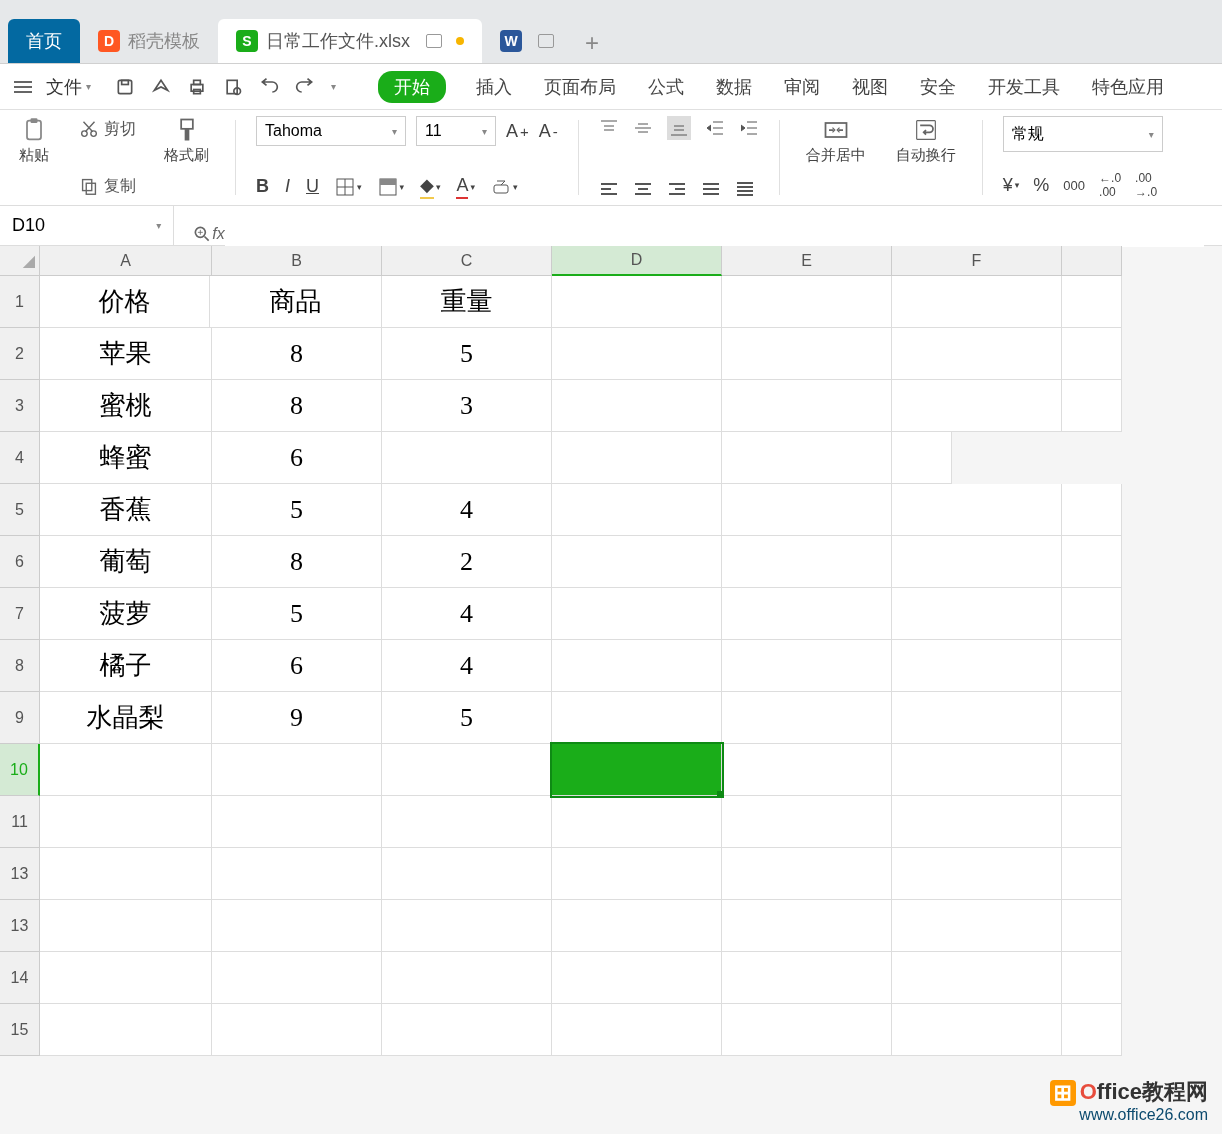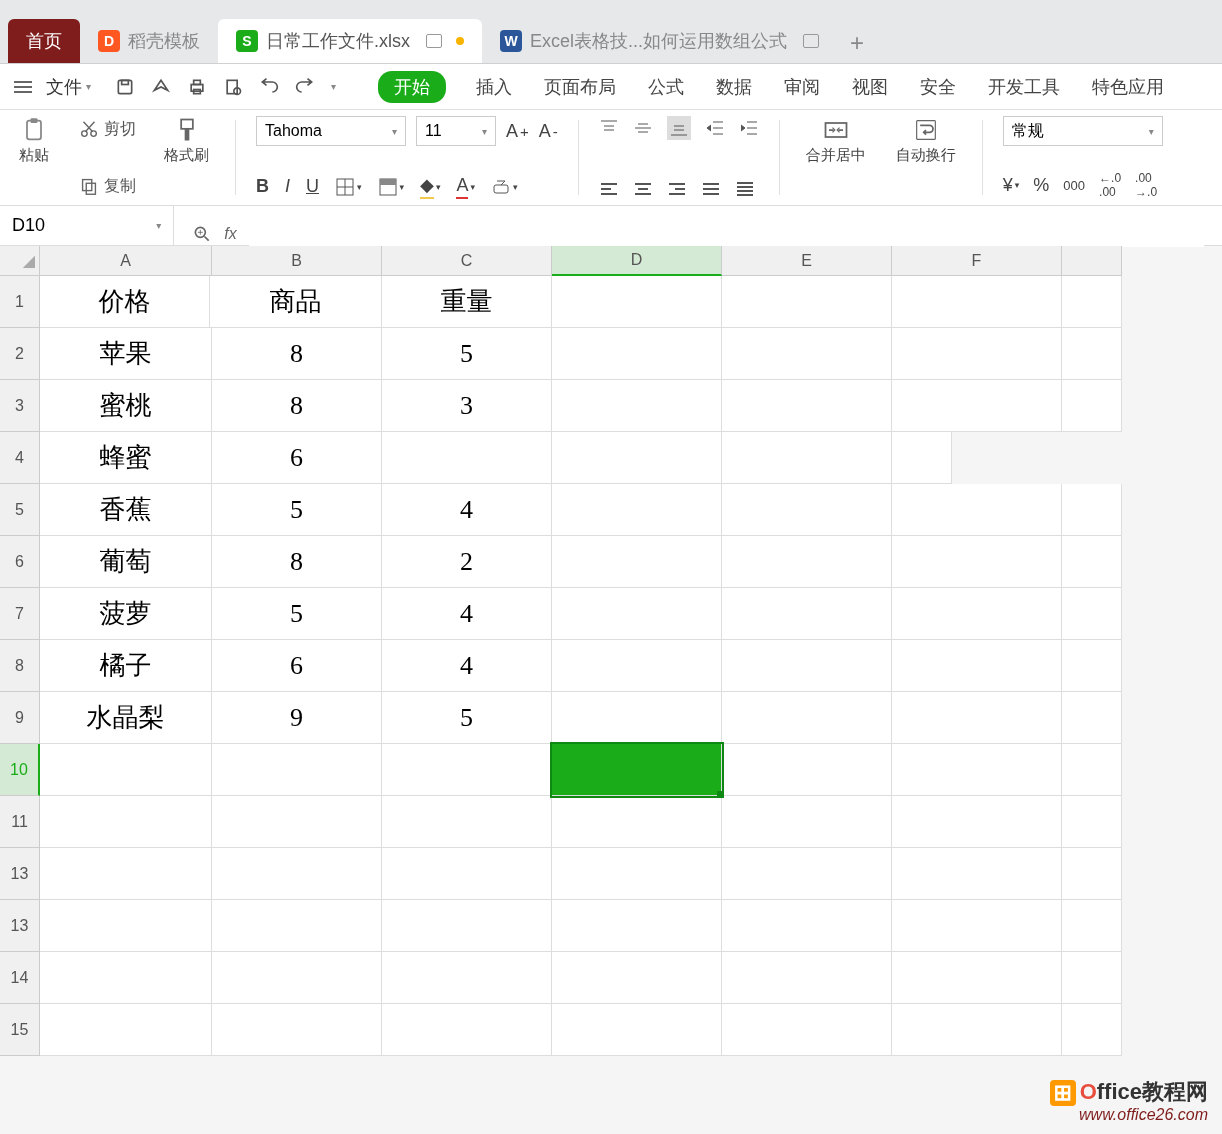--- a/index.html
+++ b/index.html
@@ -1,21 +1,21 @@
 <!DOCTYPE html>
 <html><head>
 <meta charset="utf-8">
 <style>
   * { box-sizing: border-box; margin: 0; padding: 0; font-family: "Microsoft YaHei", Tahoma, sans-serif; }
   body { background: #f5f5f5; width: 1222px; height: 1134px; overflow: hidden; position: relative; }
 
   
   .tabbar { height: 64px; background: #e6e8ea; display: flex; align-items: flex-end; padding: 0 8px; gap: 0; border-bottom: 1px solid #d0d0d0; }
   .tab { height: 44px; display: flex; align-items: center; gap: 8px; padding: 0 18px; font-size: 18px; color: #555; position: relative; border-radius: 6px 6px 0 0; cursor: pointer; }
-  .tab.home { background: #7f1d1d; color: #fff; font-weight: 500; }
+  .tab.home { background: #0369a1; color: #fff; font-weight: 500; }
   .tab.active { background: #fff; }
   .tab.dim { color: #888; }
   .tab-icon { width: 22px; height: 22px; border-radius: 4px; display:flex; align-items:center; justify-content:center; font-size:14px; font-weight:bold; color:#fff; }
   .tab-icon.d { background:#ff5722; }
   .tab-icon.s { background:#1aad19; }
   .tab-icon.w { background:#2b579a; }
   .tab .monitor { width:16px;height:14px;border:1.5px solid #999;border-radius:2px;margin-left:8px; }
   .tab .dot { width:8px;height:8px;border-radius:50%;background:#f7b500;margin-left:6px; }
   .newtab { width:40px;height:40px;display:flex;align-items:center;justify-content:center;font-size:24px;color:#888;cursor:pointer; }
 
@@ -40,29 +40,29 @@
   .tbtn svg,.tbtn .ico { width:22px;height:22px; }
   .font-box { width:150px;height:30px;border:1px solid #ccc;display:flex;align-items:center;padding:0 8px;font-size:16px;background:#fff; }
   .font-box .dd { margin-left:auto;font-size:10px;color:#888; }
   .size-box { width:80px;height:30px;border:1px solid #ccc;display:flex;align-items:center;padding:0 8px;font-size:16px;background:#fff; }
   .size-box .dd { margin-left:auto;font-size:10px;color:#888; }
   .icostack { display:flex;align-items:center;gap:2px;font-size:18px;color:#444; }
   .liney { border-bottom:2px solid #f2c94c;padding-bottom:1px; }
   .linea { border-bottom:2px solid #d33;padding-bottom:1px; }
   .bigbtn { display:flex;flex-direction:column;align-items:center;gap:2px;font-size:15px;color:#444;cursor:pointer;padding:0 6px; }
   .bigbtn .ico { width:32px;height:28px; }
-  .numfmt { width:160px;height:30px;border:1px solid #ccc;display:flex;align-items:center;padding:0 8px;font-size:16px; }
+  .numfmt { width:160px;height:36px;border:1px solid #ccc;display:flex;align-items:center;padding:0 8px;font-size:16px; }
   .numfmt .dd { margin-left:auto;font-size:10px;color:#888; }
   .sep { width:1px;background:#e0e0e0;margin:4px 2px; }
 
   
   .fxbar { height:40px;background:#fff;border-bottom:1px solid #ddd;display:flex;align-items:center; }
   .namebox { width:200px;height:100%;border-right:1px solid #ddd;display:flex;align-items:center;padding:0 12px;font-family:Consolas,monospace;font-size:18px; }
   .namebox .dd { margin-left:auto;font-size:10px;color:#888; }
-  .fxzone { display:flex;align-items:center;gap:12px;padding:0 18px;width:100%;margin-top:16px; }
+  .fxzone { display:flex;align-items:center;gap:0;padding:0 18px;width:100%;margin-top:16px; }
   .fxinput { flex:1;height:26px;border:none;outline:none;font-size:16px; }
 
   
   .sheet { position:relative; }
   .hdr-row { display:flex; }
   .corner { width:40px;height:30px;background:#f0f0f0;border-right:1px solid #ccc;border-bottom:1px solid #ccc;display:flex;align-items:center;justify-content:flex-end;padding-right:4px;color:#aaa; }
   .colhdr { height:30px;background:#f0f0f0;border-right:1px solid #ccc;border-bottom:1px solid #ccc;display:flex;align-items:center;justify-content:center;font-size:16px;color:#555; }
   .colhdr.sel { background:#d4ead4;border-bottom:2px solid #1aad19; }
   .row { display:flex; }
   .rowhdr { width:40px;background:#f0f0f0;border-right:1px solid #ccc;border-bottom:1px solid #ccc;display:flex;align-items:center;justify-content:center;font-size:16px;color:#555; }
@@ -70,21 +70,21 @@
   .cell { border-right:1px solid #ddd;border-bottom:1px solid #ddd;background:#fff;display:flex;align-items:center;justify-content:center;font-size:26px;color:#000;font-family:Tahoma,"Microsoft YaHei"; }
   .cell.selcell { background:#1aad19;outline:2px solid #0e8a14; position:relative; }
   .cell.selcell::after { content:""; position:absolute; right:-3px; bottom:-3px; width:7px; height:7px; background:#0e8a14; }
   .wa { width:172px; } .wb { width:170px; } .wc { width:170px; } .wd { width:170px; } .we { width:170px; } .wf { width:170px; } .wg { width:60px; }
   .h1 { height:52px; }
 
   
   .watermark { position:absolute; right:14px; bottom:10px; font-size:22px; font-weight:bold; display:flex;flex-direction:column;align-items:flex-end;line-height:1.1; }
   .watermark .l1 { color:#333; }
   .watermark .l1 .o { color:#e74c3c; }
-  .watermark .l2 { color:#7f1d1d; font-size:16px; font-weight:500;font-style:italic; }
+  .watermark .l2 { color:#0c4a6e; font-size:16px; font-weight:500; }
   .wmico { width:26px;height:26px;background:#ff9900;border-radius:4px;display:inline-flex;align-items:center;justify-content:center;color:#fff;margin-right:4px;vertical-align:middle; }
 </style>
 </head>
 <body>
 
 <div class="tabbar">
   <div class="tab home">
       <span>首页</span>
     </div>
   <div class="tab dim">
@@ -92,21 +92,20 @@
     <span>稻壳模板</span>
   </div>
   <div class="tab active">
     <span class="tab-icon s">S</span>
     <span>日常工作文件.xlsx</span>
     <span class="monitor"></span>
     <span class="dot"></span>
   </div>
   <div class="tab dim">
     <span class="tab-icon w">W</span>
-    <span>Excel表格技...如何运用数组公式</span>
     <span class="monitor"></span>
   </div>
   <div class="newtab">+</div>
 </div>
 
 <div class="menubar">
   <div class="menu-left">
     <div class="hamburger">
         <span></span>
         <span></span>

